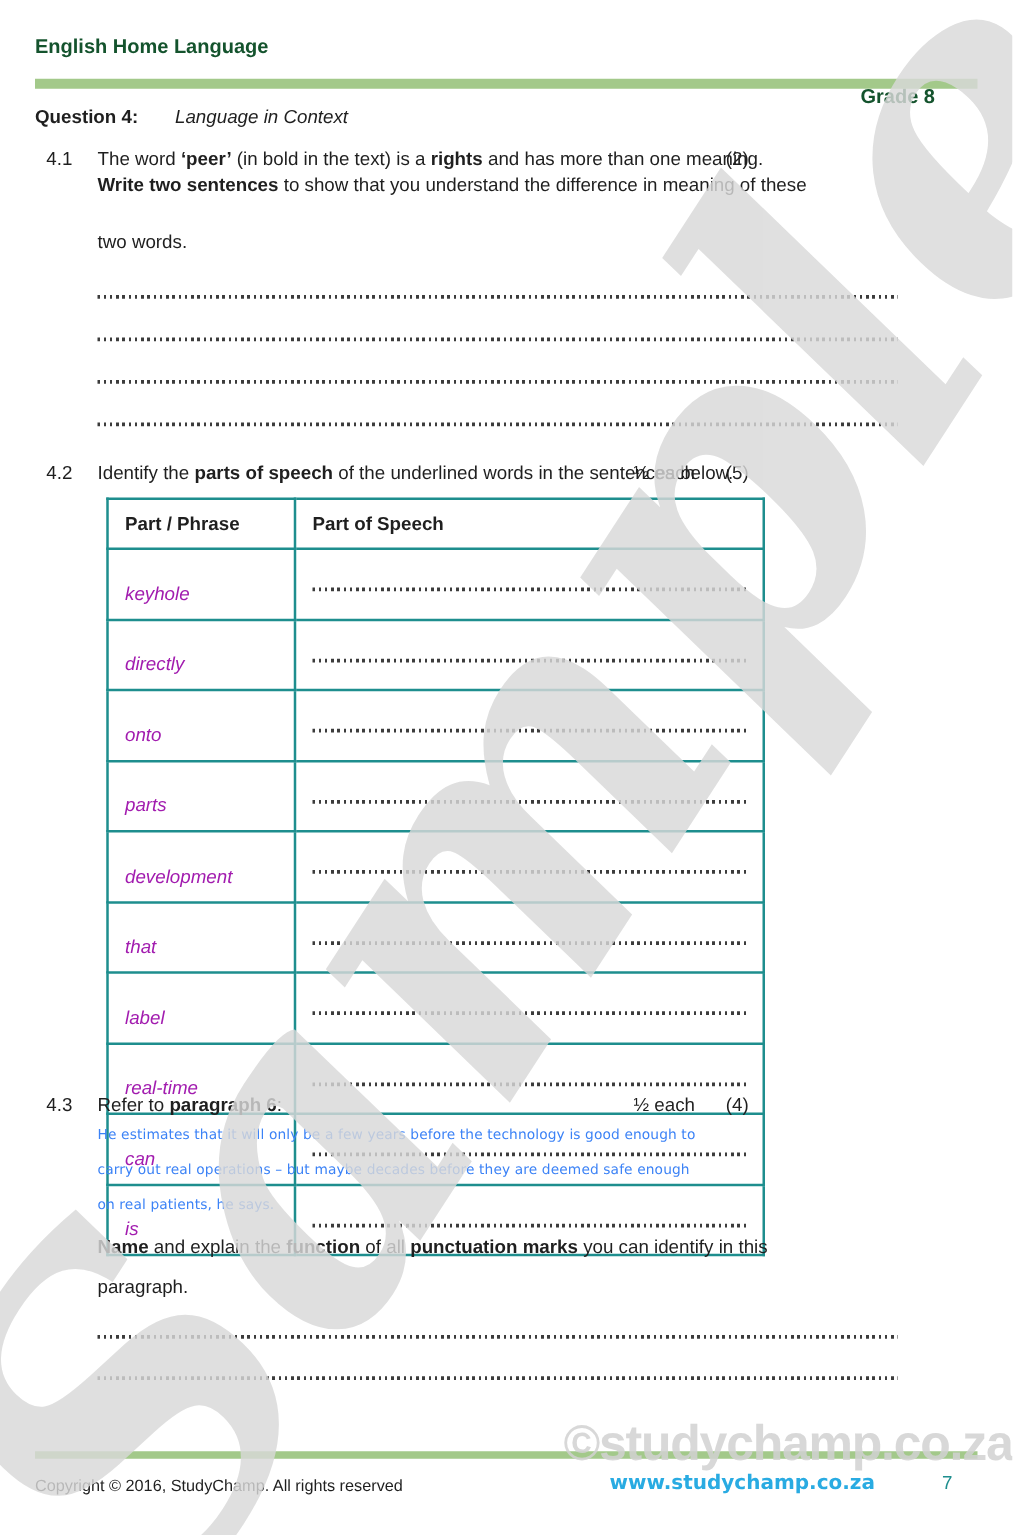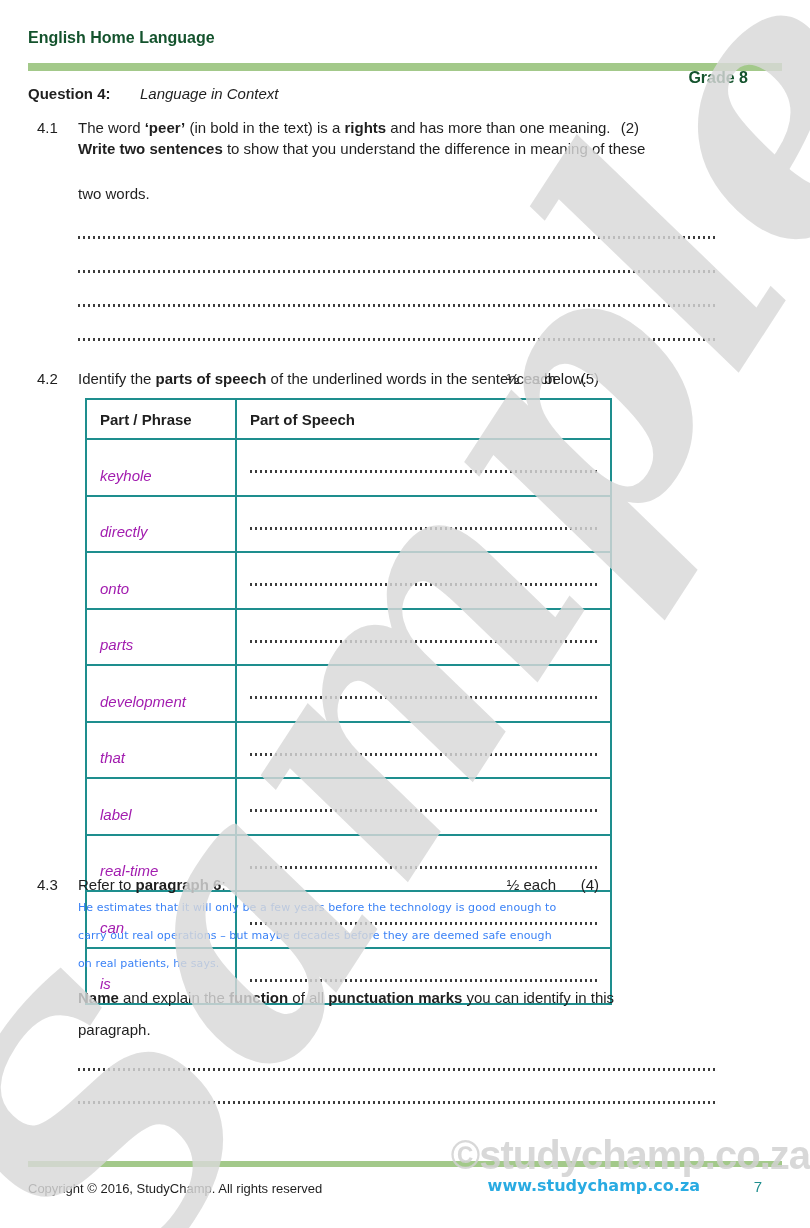--- a/index.html
+++ b/index.html
@@ -65,21 +65,21 @@
 
   <div class="abs hdr-text" style="left:28px; top:29px;">English Home Language</div>
   <div class="abs hdr-text" style="right:62px; top:29px;margin-top:40px;">Grade 8</div>
   <div class="abs greenbar" style="left:28px; top:63px; width:754px; height:8px;"></div>
 
   <div class="qrow" style="top:85px;">
     <span class="abs b" style="left:28px;">Question 4:</span>
     <span class="abs italic" style="left:140px;">Language in Context</span>
   </div>
 
-  <div class="qrow" style="top:119px;padding-left:40px;">
+  <div class="qrow" style="top:119px;">
     <span class="qnum">4.1</span>
     <span class="qbody"><span>The word </span><span class="b">‘peer’</span><span> (in bold in the text) is a </span><span class="b">rights</span><span> and has more than one meaning.</span></span>
     <span class="marks">(2)</span>
   </div>
   <div class="qrow" style="top:140px;">
     <span class="qbody"><span class="b">Write two sentences</span><span> to show that you understand the difference in meaning of these</span></span>
   </div>
   <div class="qrow" style="top:185px;">
     <span class="qbody"><span>two words.</span></span>
   </div>

